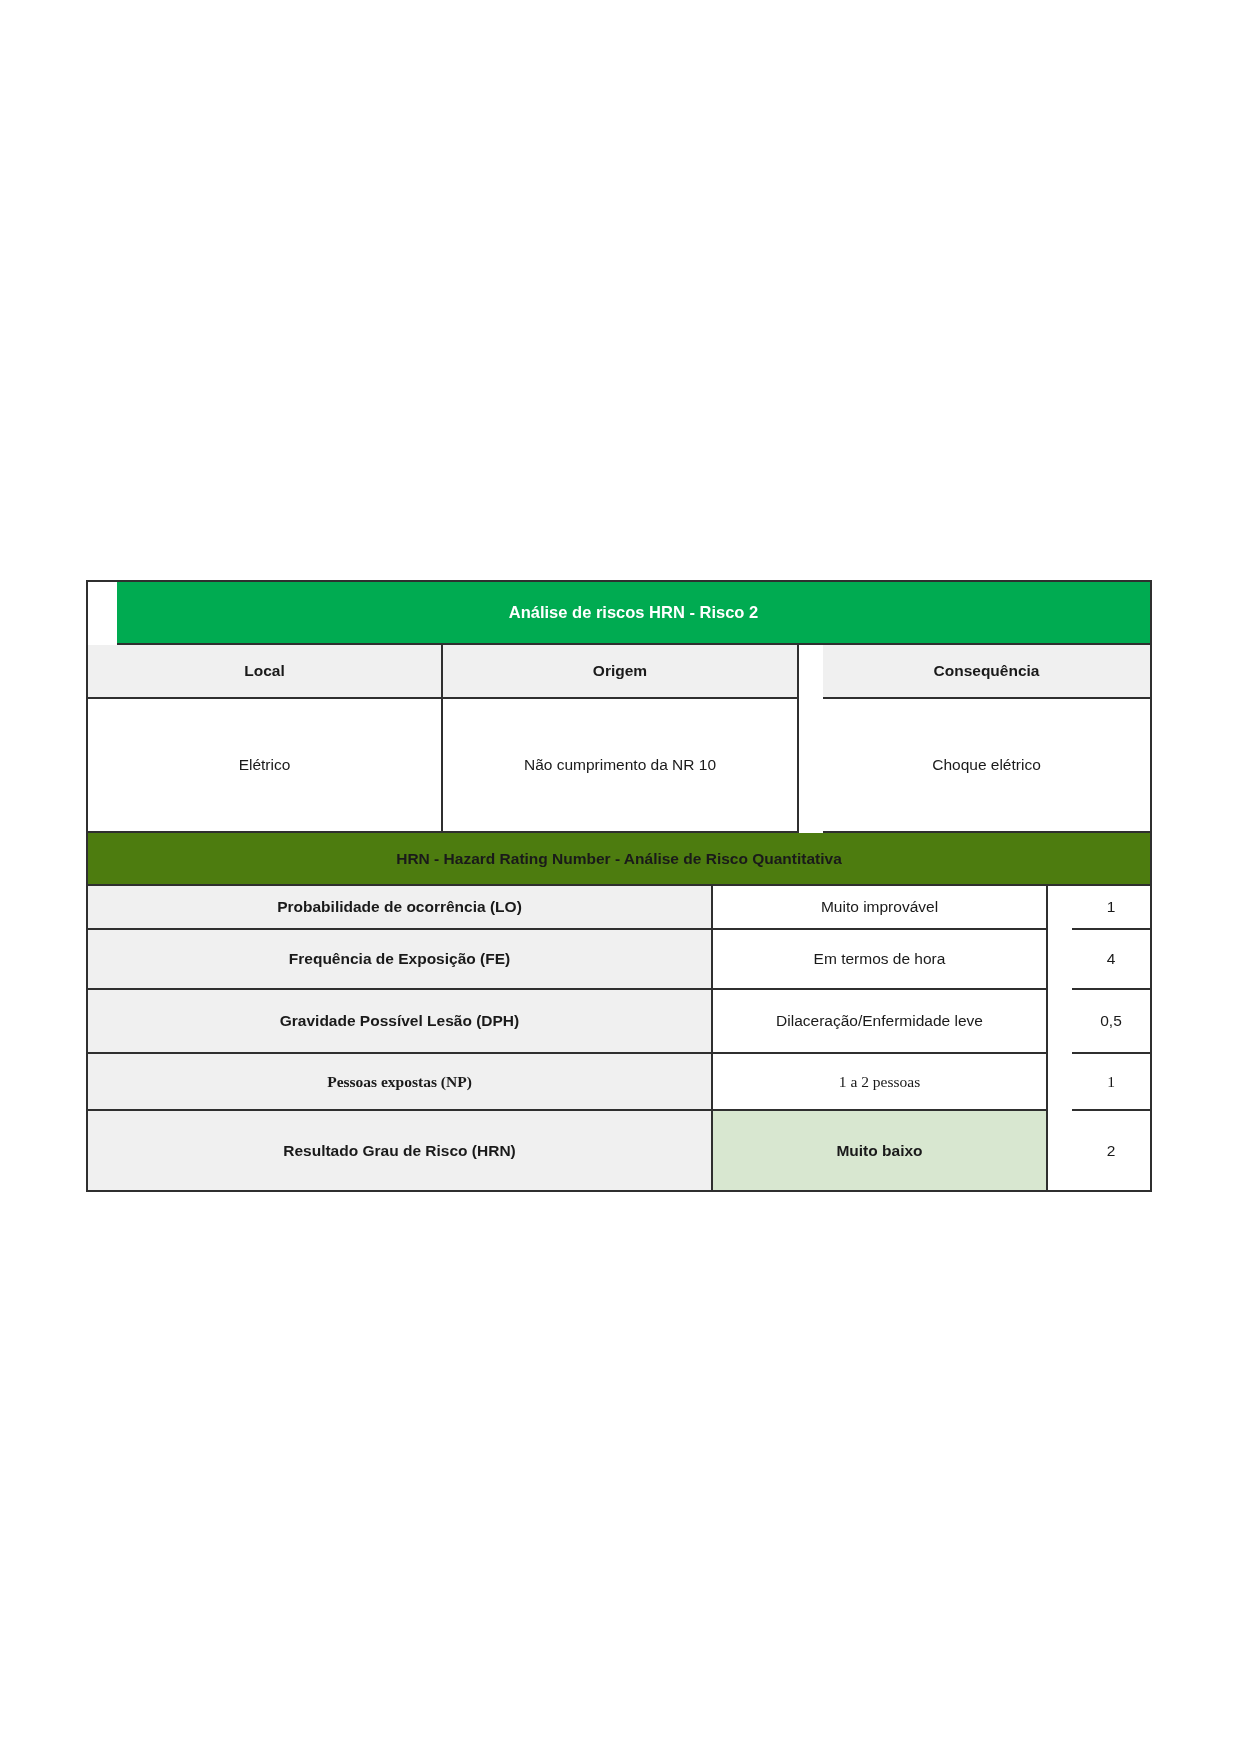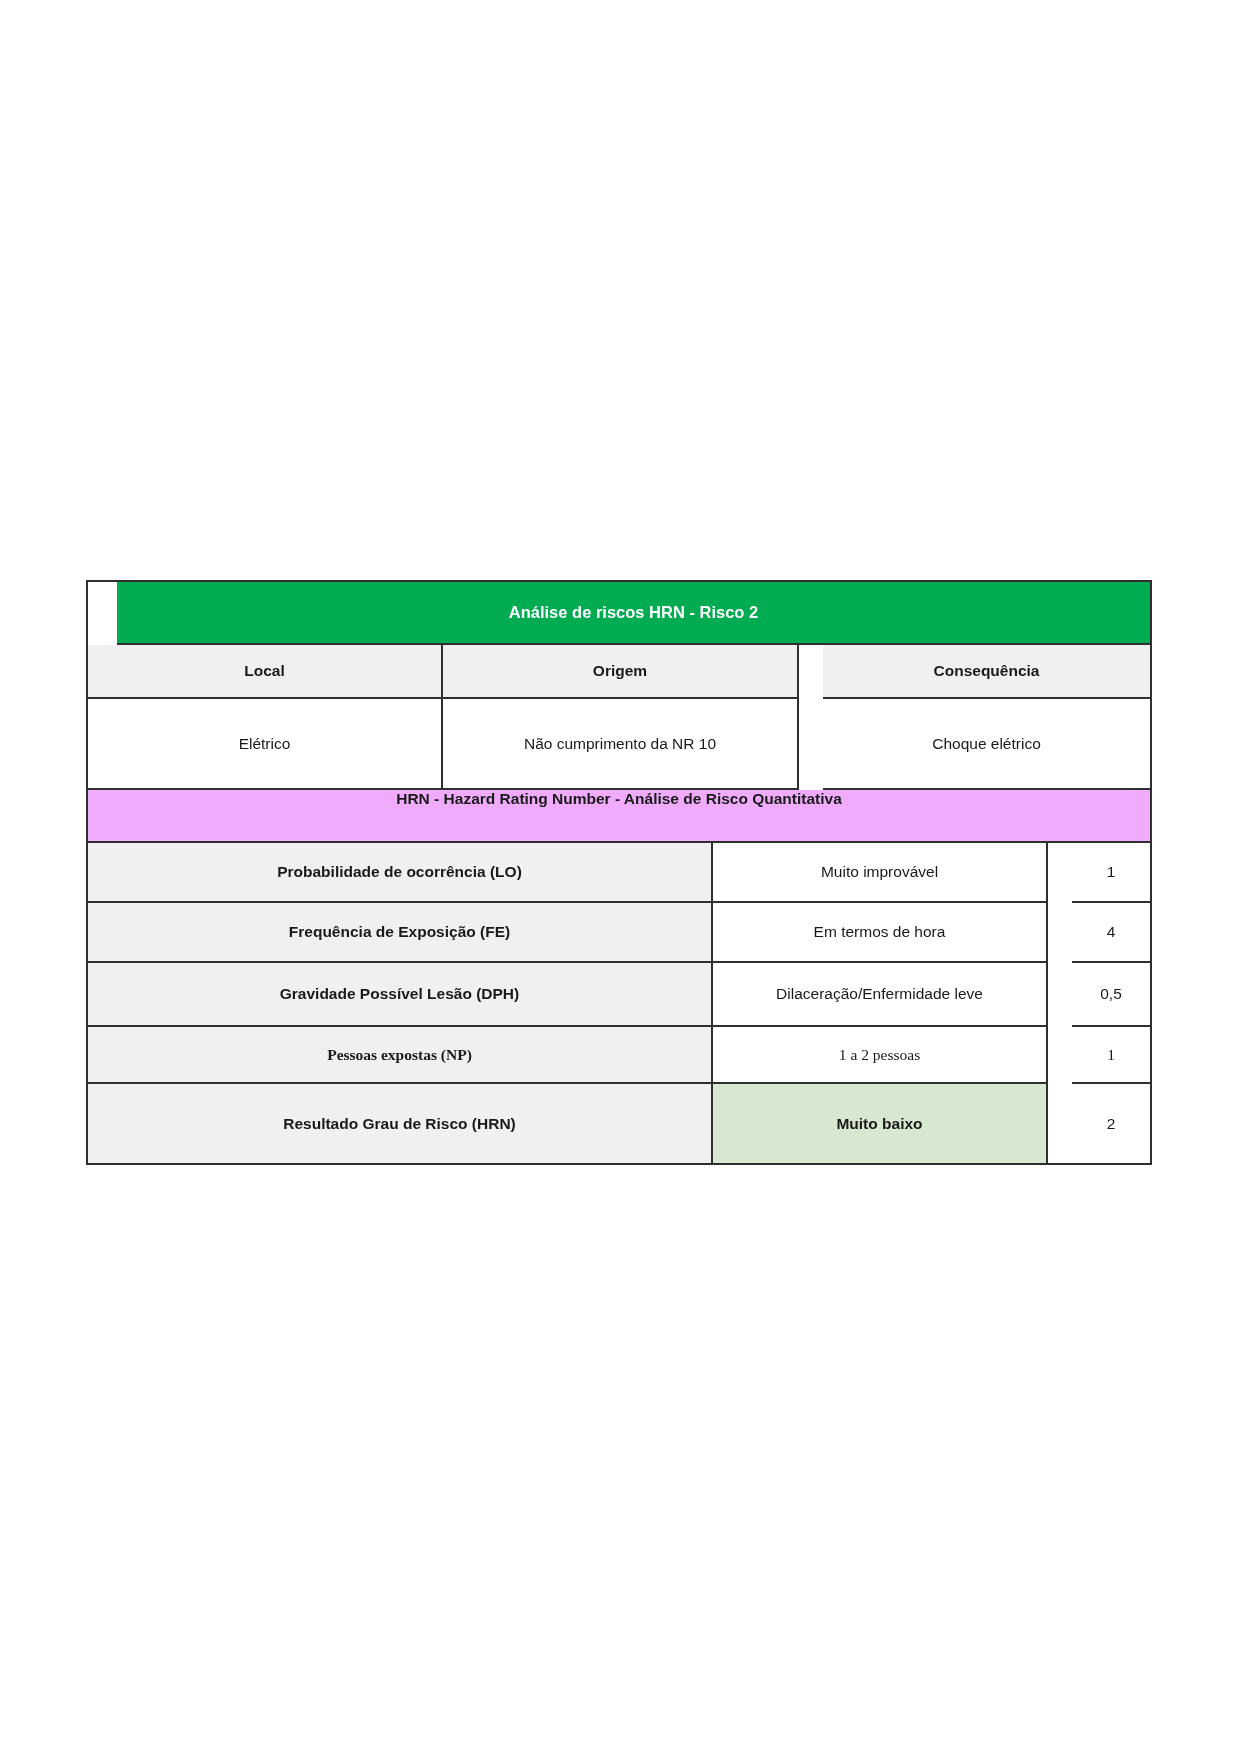--- a/index.html
+++ b/index.html
@@ -68,32 +68,33 @@
   .gray {
     background: #f0f0f0;
   }
   .bold {
     font-weight: bold;
   }
   .result-green {
     background: #d8e7d0;
   }
   .h-header  { height: 54px; }
-  .h-data    { height: 91px; }
-  .h-lo      { height: 60px; }
+  .h-data    { height: 134px; }
+  .h-lo      { height: 44px; }
   .h-fe      { height: 60px; }
   .h-dph     { height: 64px; }
   .h-np      { height: 57px; font-family: Liberation Serif, serif; }
   .h-result  { height: 79px; }
   .t-hrn-title {
     box-sizing: border-box;
     height: 53px;
     border-bottom: 2px solid #2f2f2f;
-    background: #f0abfc;
+    background: #4d7c0f;
     display: flex;
+    align-items: center;
     justify-content: center;
     text-align: center;
     font-weight: bold;
     font-size: 15.5px;
   }
 </style>
 </head>
 <body>
 
 <div class="page">

